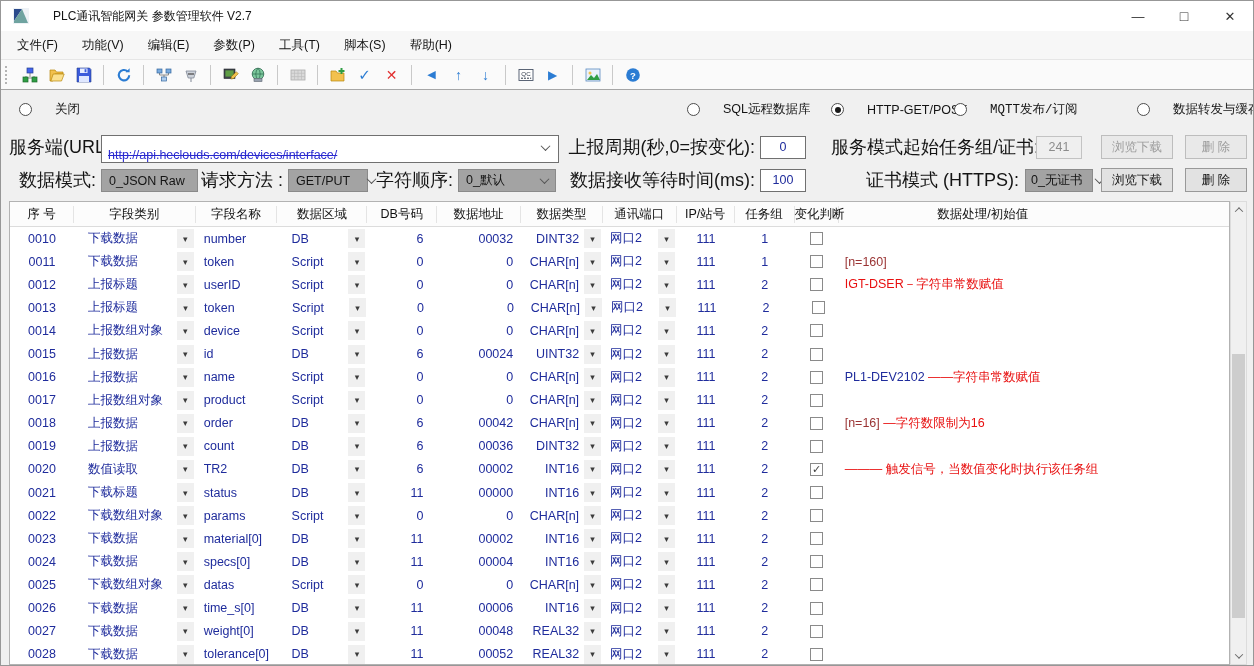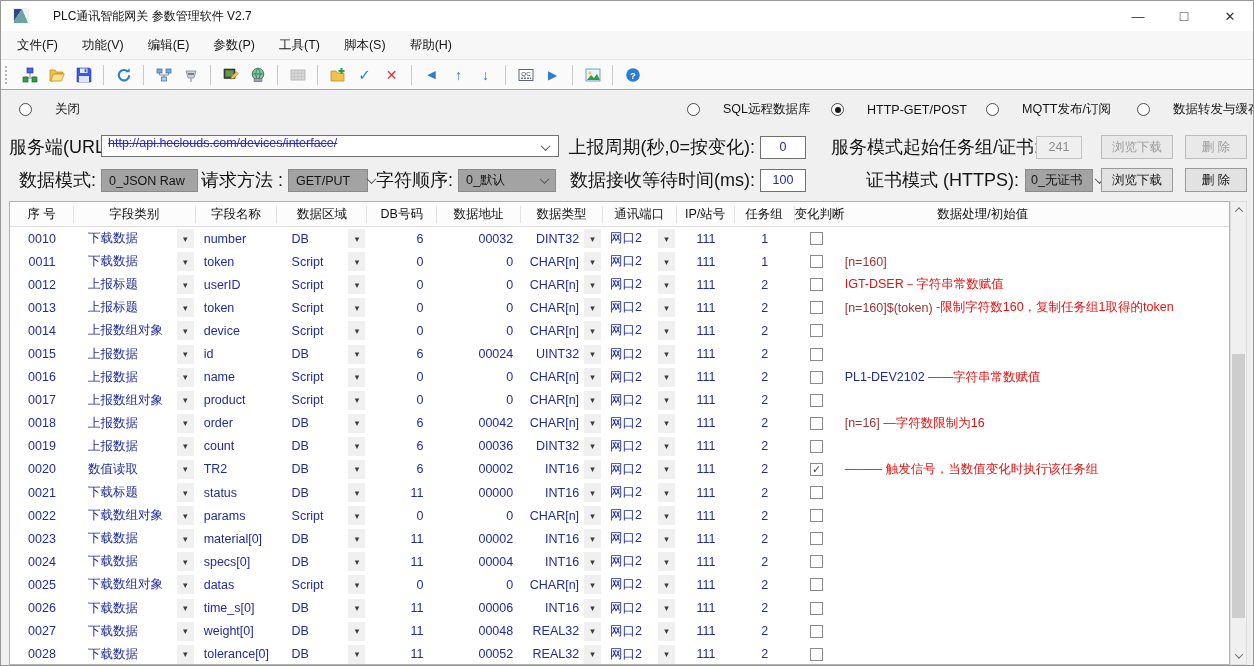--- a/index.html
+++ b/index.html
@@ -34,22 +34,22 @@
   .radio { position:absolute; top:11px; height:17px; display:flex; align-items:center; gap:23px; font-size:12.5px; color:#141414; white-space:nowrap; }
   .rc { width:13px; height:13px; border:1px solid #4d4d4d; border-radius:50%; background:#fff;
         display:flex; align-items:center; justify-content:center; flex:0 0 auto; }
   .rc.sel::after { content:""; width:6px; height:6px; border-radius:50%; background:#1a1a1a; }
 
   
   .f-label { position:absolute; text-align:right; font-size:18px; color:#141414; line-height:24px; white-space:nowrap; }
   .input { position:absolute; height:23px; background:#fff; border:1px solid #707070;
            font-size:12.5px; color:#1f2c9c; text-align:center; line-height:21px; }
   .input.disabled { background:#efefef; border-color:#c3c3c3; color:#8c8c8c; }
-  .combo { position:absolute; height:22px; background:#fff; border:1px solid #707070;
-           display:flex; align-items:flex-start; padding:0 22px 0 6px; overflow:hidden; }
+  .combo { position:absolute; height:28px; background:#fff; border:1px solid #707070;
+           display:flex; align-items:flex-end; padding:0 22px 0 6px; overflow:hidden; }
   .url-text { font-size:12.5px; color:#2a2ad0; text-decoration:line-through; white-space:nowrap; }
   .select { position:absolute; height:23px; background:#a3a3a3; border:1px solid #8a8a8a;
             display:flex; align-items:center; justify-content:space-between; padding:0 7px; font-size:12.5px; color:#141414; white-space:nowrap;gap:12px; }
   .chev { width:7px; height:7px; border-right:1.4px solid #555; border-bottom:1.4px solid #555;
           transform:rotate(45deg) translate(-1px,-1px); flex:0 0 auto; margin-left:6px; }
   .combo .chev { position:absolute; right:9px; top:8px; }
   .btn { position:absolute; height:24px; background:#e2e2e2; border:1px solid #999;
          display:flex; align-items:center; justify-content:center; font-size:12.5px; color:#141414; white-space:nowrap; }
   .btn.disabled { color:#9d9d9d; border-color:#bdbdbd; background:#e9e9e9; }
 
@@ -241,21 +241,21 @@
           <span>关闭</span>
         </div>
         <div class="radio" style="left: 686px;">
           <span class="rc"></span>
           <span>SQL远程数据库</span>
         </div>
         <div class="radio" style="left: 830px;">
           <span class="rc sel"></span>
           <span>HTTP-GET/POST</span>
         </div>
-        <div class="radio" style="left: 985px;">
+        <div class="radio" style="left: 953px; font-family: Liberation Mono, monospace;">
           <span class="rc"></span>
           <span>MQTT发布/订阅</span>
         </div>
         <div class="radio" style="left: 1136px;">
           <span class="rc"></span>
           <span>数据转发与缓存</span>
         </div>
       </div>
 
     <span class="f-label" style="left:8px;top:45px;width:87px">服务端(URL):</span>
@@ -466,24 +466,20 @@
             </div>
             <div class="td c-ip">
               <span>111</span>
             </div>
             <div class="td c-task">
               <span>2</span>
             </div>
             <div class="td c-chk">
               <span class="cb"></span>
             </div>
-            <div class="td c-rem">
-              <span class="seg-maroon" style="white-space: pre;">[n=160]$(token)</span>
-              <span class="seg-red" style="white-space: pre;"> -限制字符数160，复制任务组1取得的token</span>
-            </div>
           </div>
           <div class="trow">
             <div class="td c-no">
               <span>0014</span>
             </div>
             <div class="td c-cat">
               <span class="val">上报数组对象</span>
               <span class="dd-btn">▾</span>
             </div>
             <div class="td c-name">

